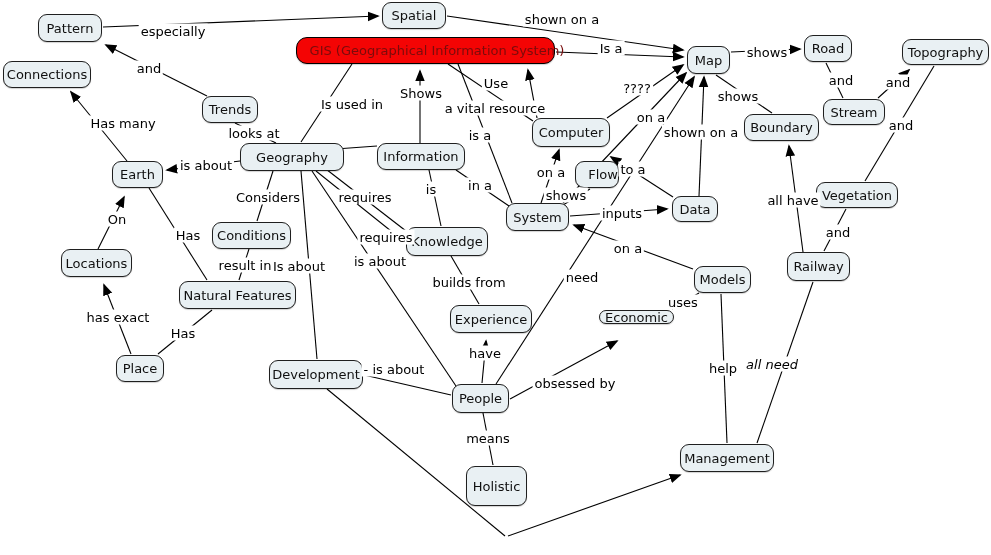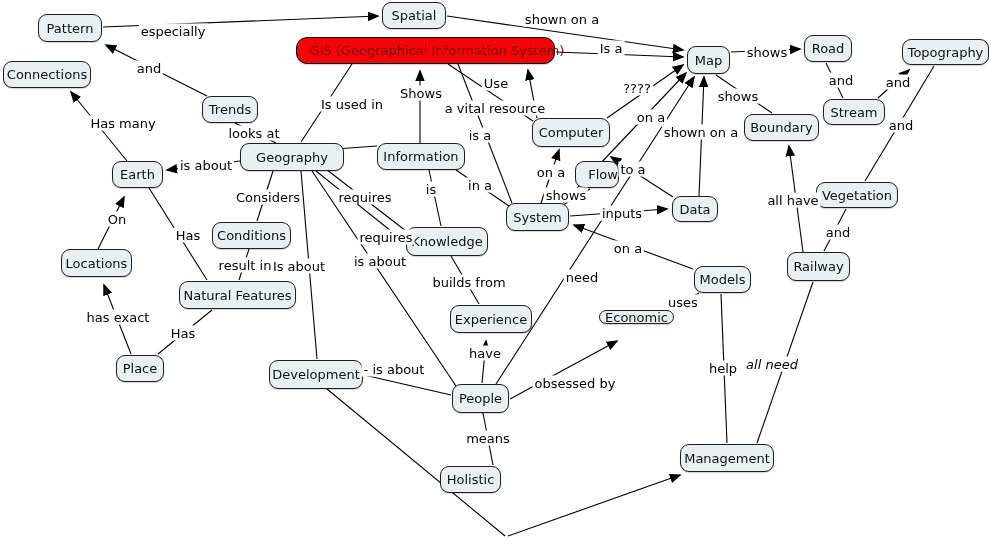--- a/index.html
+++ b/index.html
@@ -110,21 +110,21 @@
       <div class="node" style="left: 406px; top: 227px; width: 82px; height: 29px;">Knowledge</div>
       <div class="node" style="left: 61px; top: 249px; width: 71px; height: 28px;">Locations</div>
       <div class="node" style="left: 179px; top: 281px; width: 117px; height: 28px;">Natural Features</div>
       <div class="node" style="left: 694px; top: 266px; width: 57px; height: 27px;">Models</div>
       <div class="node" style="left: 787px; top: 252px; width: 63px; height: 29px;">Railway</div>
       <div class="node" style="left: 584px; top: 310px; width: 75px; height: 14px; margin-left: 15px;">Economic</div>
       <div class="node" style="left: 450px; top: 305px; width: 82px; height: 28px;">Experience</div>
       <div class="node" style="left: 116px; top: 355px; width: 48px; height: 27px;">Place</div>
       <div class="node" style="left: 269px; top: 360px; width: 94px; height: 29px;">Development</div>
       <div class="node" style="left: 452px; top: 384px; width: 57px; height: 29px;">People</div>
-      <div class="node" style="left: 440px; top: 466px; width: 61px; height: 27px;">Holistic</div>
+      <div class="node" style="left: 466px; top: 466px; width: 61px; height: 40px;">Holistic</div>
       <div class="node" style="left: 680px; top: 444px; width: 94px; height: 28px;">Management</div>
     </div>
   <div id="label-layer">
       <div class="link-label" style="left: 173px; top: 31px;">especially</div>
       <div class="link-label" style="left: 149px; top: 68px;">and</div>
       <div class="link-label" style="left: 123px; top: 123px;">Has many</div>
       <div class="link-label" style="left: 562px; top: 19px;">shown on a</div>
       <div class="link-label" style="left: 611px; top: 48px;">Is a</div>
       <div class="link-label" style="left: 637px; top: 88px;">????</div>
       <div class="link-label" style="left: 651px; top: 117px;">on a</div>

